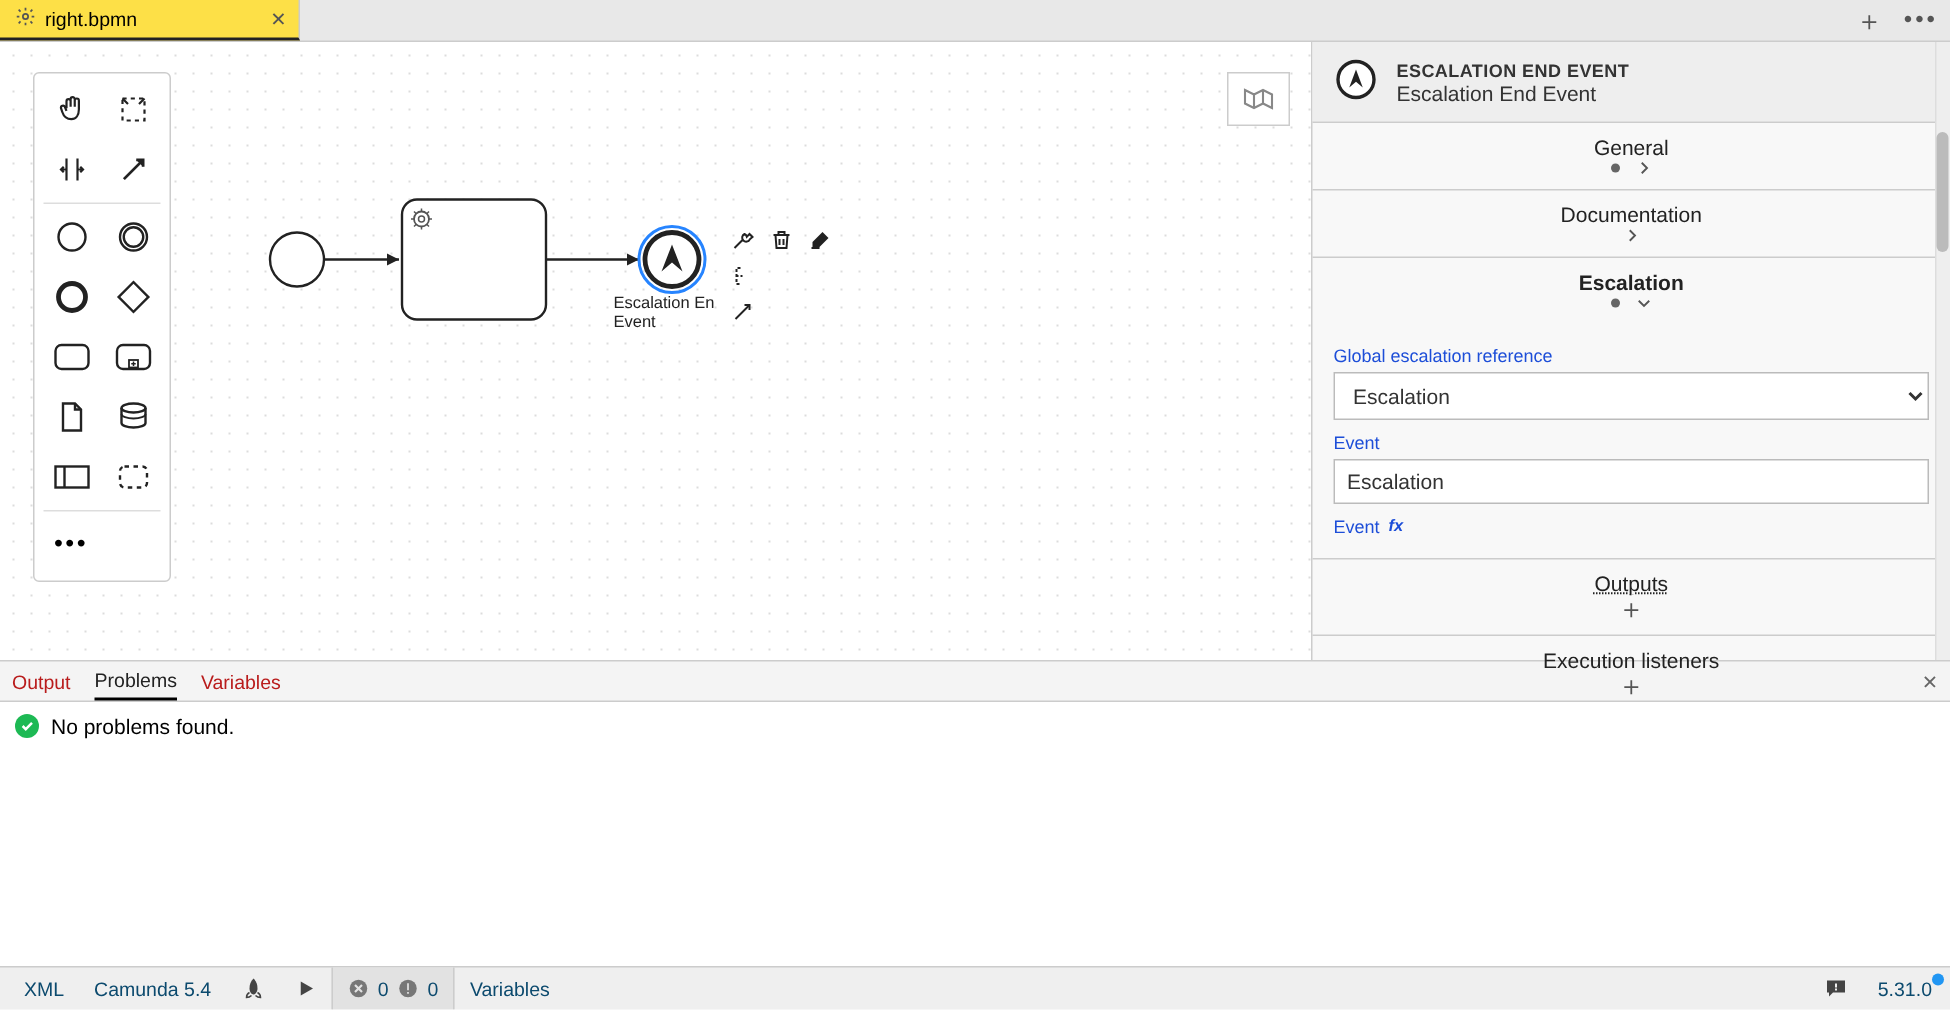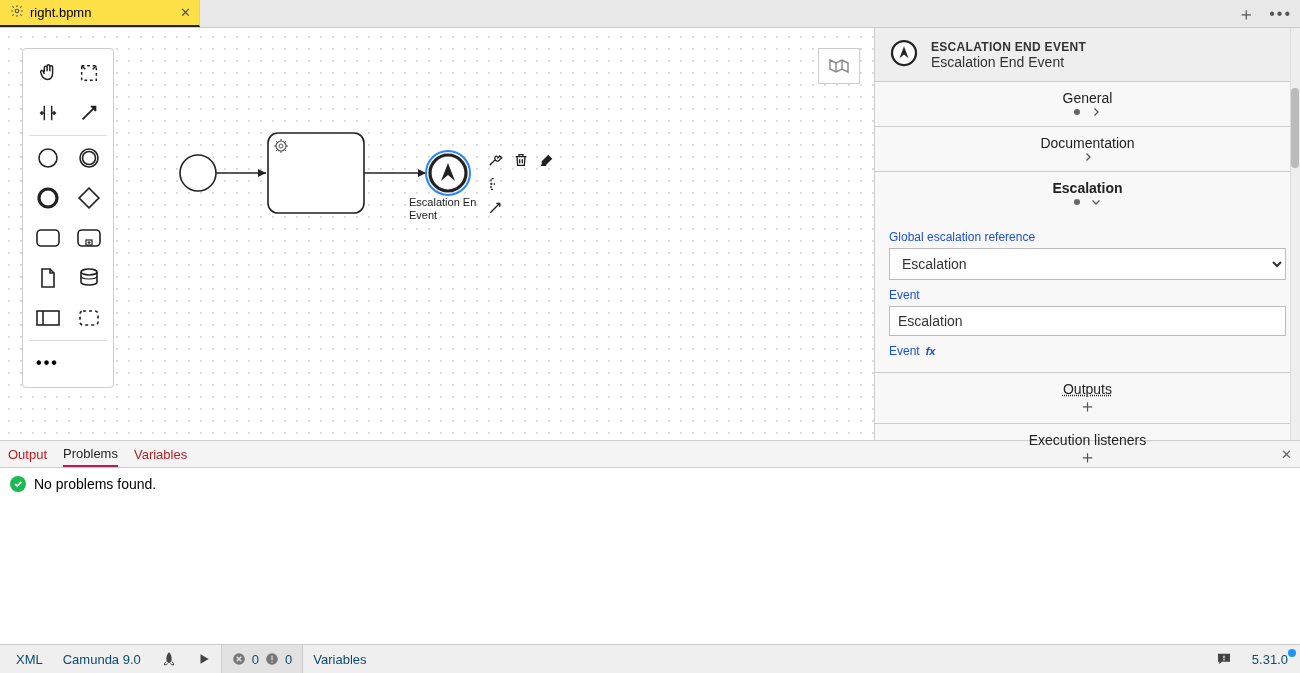--- a/index.html
+++ b/index.html
@@ -42,21 +42,21 @@
 .dot { width:6px; height:6px; border-radius:50%; background:#666; display:inline-block;}
 .chev svg { display:block; }
 .group-right { display:flex; align-items:center; gap:10px; color:#555;}
 .plus { font-size:18px; color:#555; line-height:1;}
 
 .ctx-toolbar { position:absolute; display:flex; gap:6px; }
 .ctx-toolbar .ctx-btn { width:20px; height:20px; display:flex; align-items:center; justify-content:center; cursor:pointer;}
 
 .bottom-tabs { height: 28px; border-top: 1px solid #ccc; border-bottom: 1px solid #ccc; background: #f4f4f4; display: flex; align-items: center; padding: 0 8px; gap: 16px; font-size: 13px; }
 .bottom-tabs .btab { color: #b91c1c; cursor:pointer; padding: 4px 0;}
-.bottom-tabs .btab.active { color: #222; border-bottom: 2px solid #be185d; font-weight:500;}
+.bottom-tabs .btab.active { color: #222; border-bottom: 2px solid #000000; font-weight:500;}
 .bottom-tabs .spacer { flex:1; }
 .bottom-tabs .closep { color:#666; cursor:pointer; }
 
 .problems-body { height: 176px; background: #fff; padding: 8px 10px; font-size: 14px; display:flex; align-items:flex-start; gap:8px;}
 .ok-badge { width:16px; height:16px; border-radius:50%; background:#1db954; display:flex; align-items:center; justify-content:center;}
 .ok-badge svg { display:block;}
 
 .statusbar { height: 29px; background: #efefef; border-top: 1px solid #ccc; display: flex; align-items: center; padding: 0 6px; font-size: 13px; gap: 0;}
 .sb-item { padding: 0 10px; height: 100%; display:flex; align-items:center; gap:6px; color:#0c4a6e;}
 .sb-item.box { background:#e2e2e2; border-left:1px solid #ccc; border-right:1px solid #ccc;}
@@ -347,21 +347,21 @@
   <span class="ok-badge">
       <svg width="10" height="10" viewBox="0 0 24 24" fill="none" stroke="#fff" stroke-width="4">
         <path d="M5 12l5 5L20 7"></path>
       </svg>
     </span>
   <span>No problems found.</span>
 </div>
 
 <div class="statusbar">
   <div class="sb-item">XML</div>
-  <div class="sb-item">Camunda 9.0</div>
+  <div class="sb-item">Camunda 5.4</div>
   <div class="sb-item">
       <svg width="16" height="16" viewBox="0 0 24 24" fill="#444">
         <path d="M12 2c3 3 4 6 4 10 0 3-2 6-4 6s-4-3-4-6c0-4 1-7 4-10z"></path>
         <path d="M8 16c-2 1-3 3-3 5 2 0 4-1 5-2M16 16c2 1 3 3 3 5-2 0-4-1-5-2" fill="none" stroke="#444" stroke-width="1.5"></path>
       </svg>
     </div>
   <div class="sb-item">
       <svg width="14" height="14" viewBox="0 0 24 24" fill="#444">
         <path d="M6 4l14 8-14 8z"></path>
       </svg>

